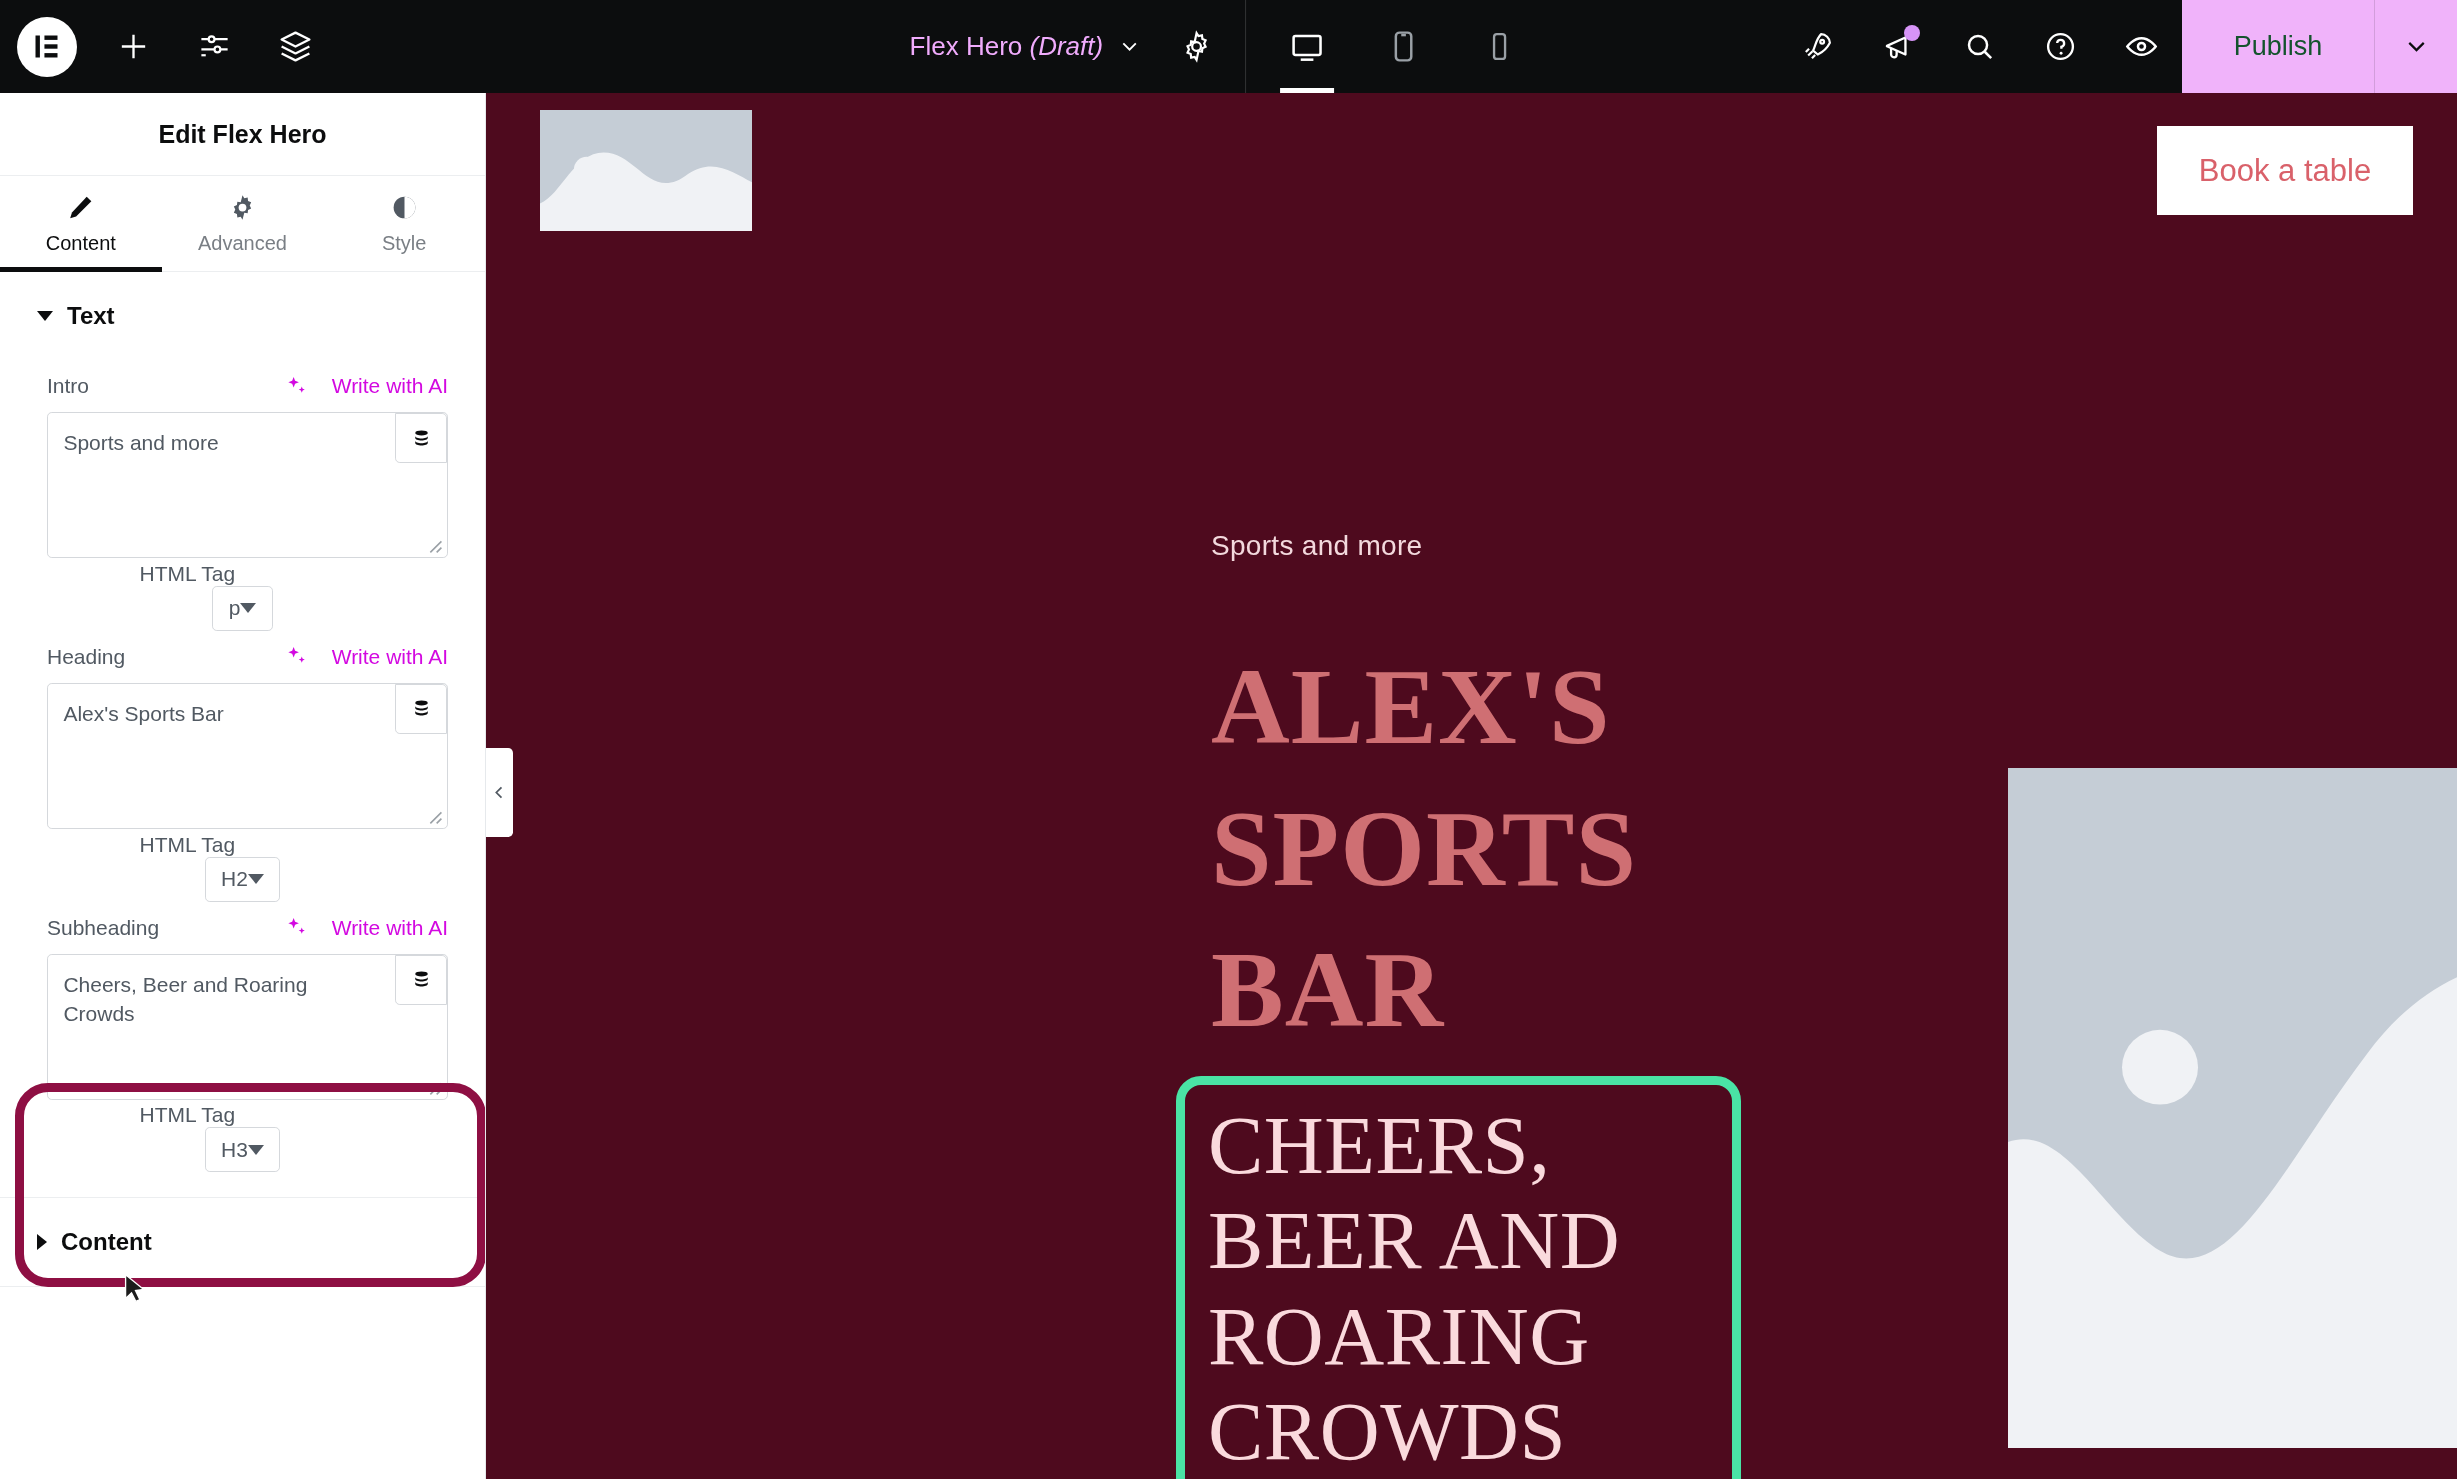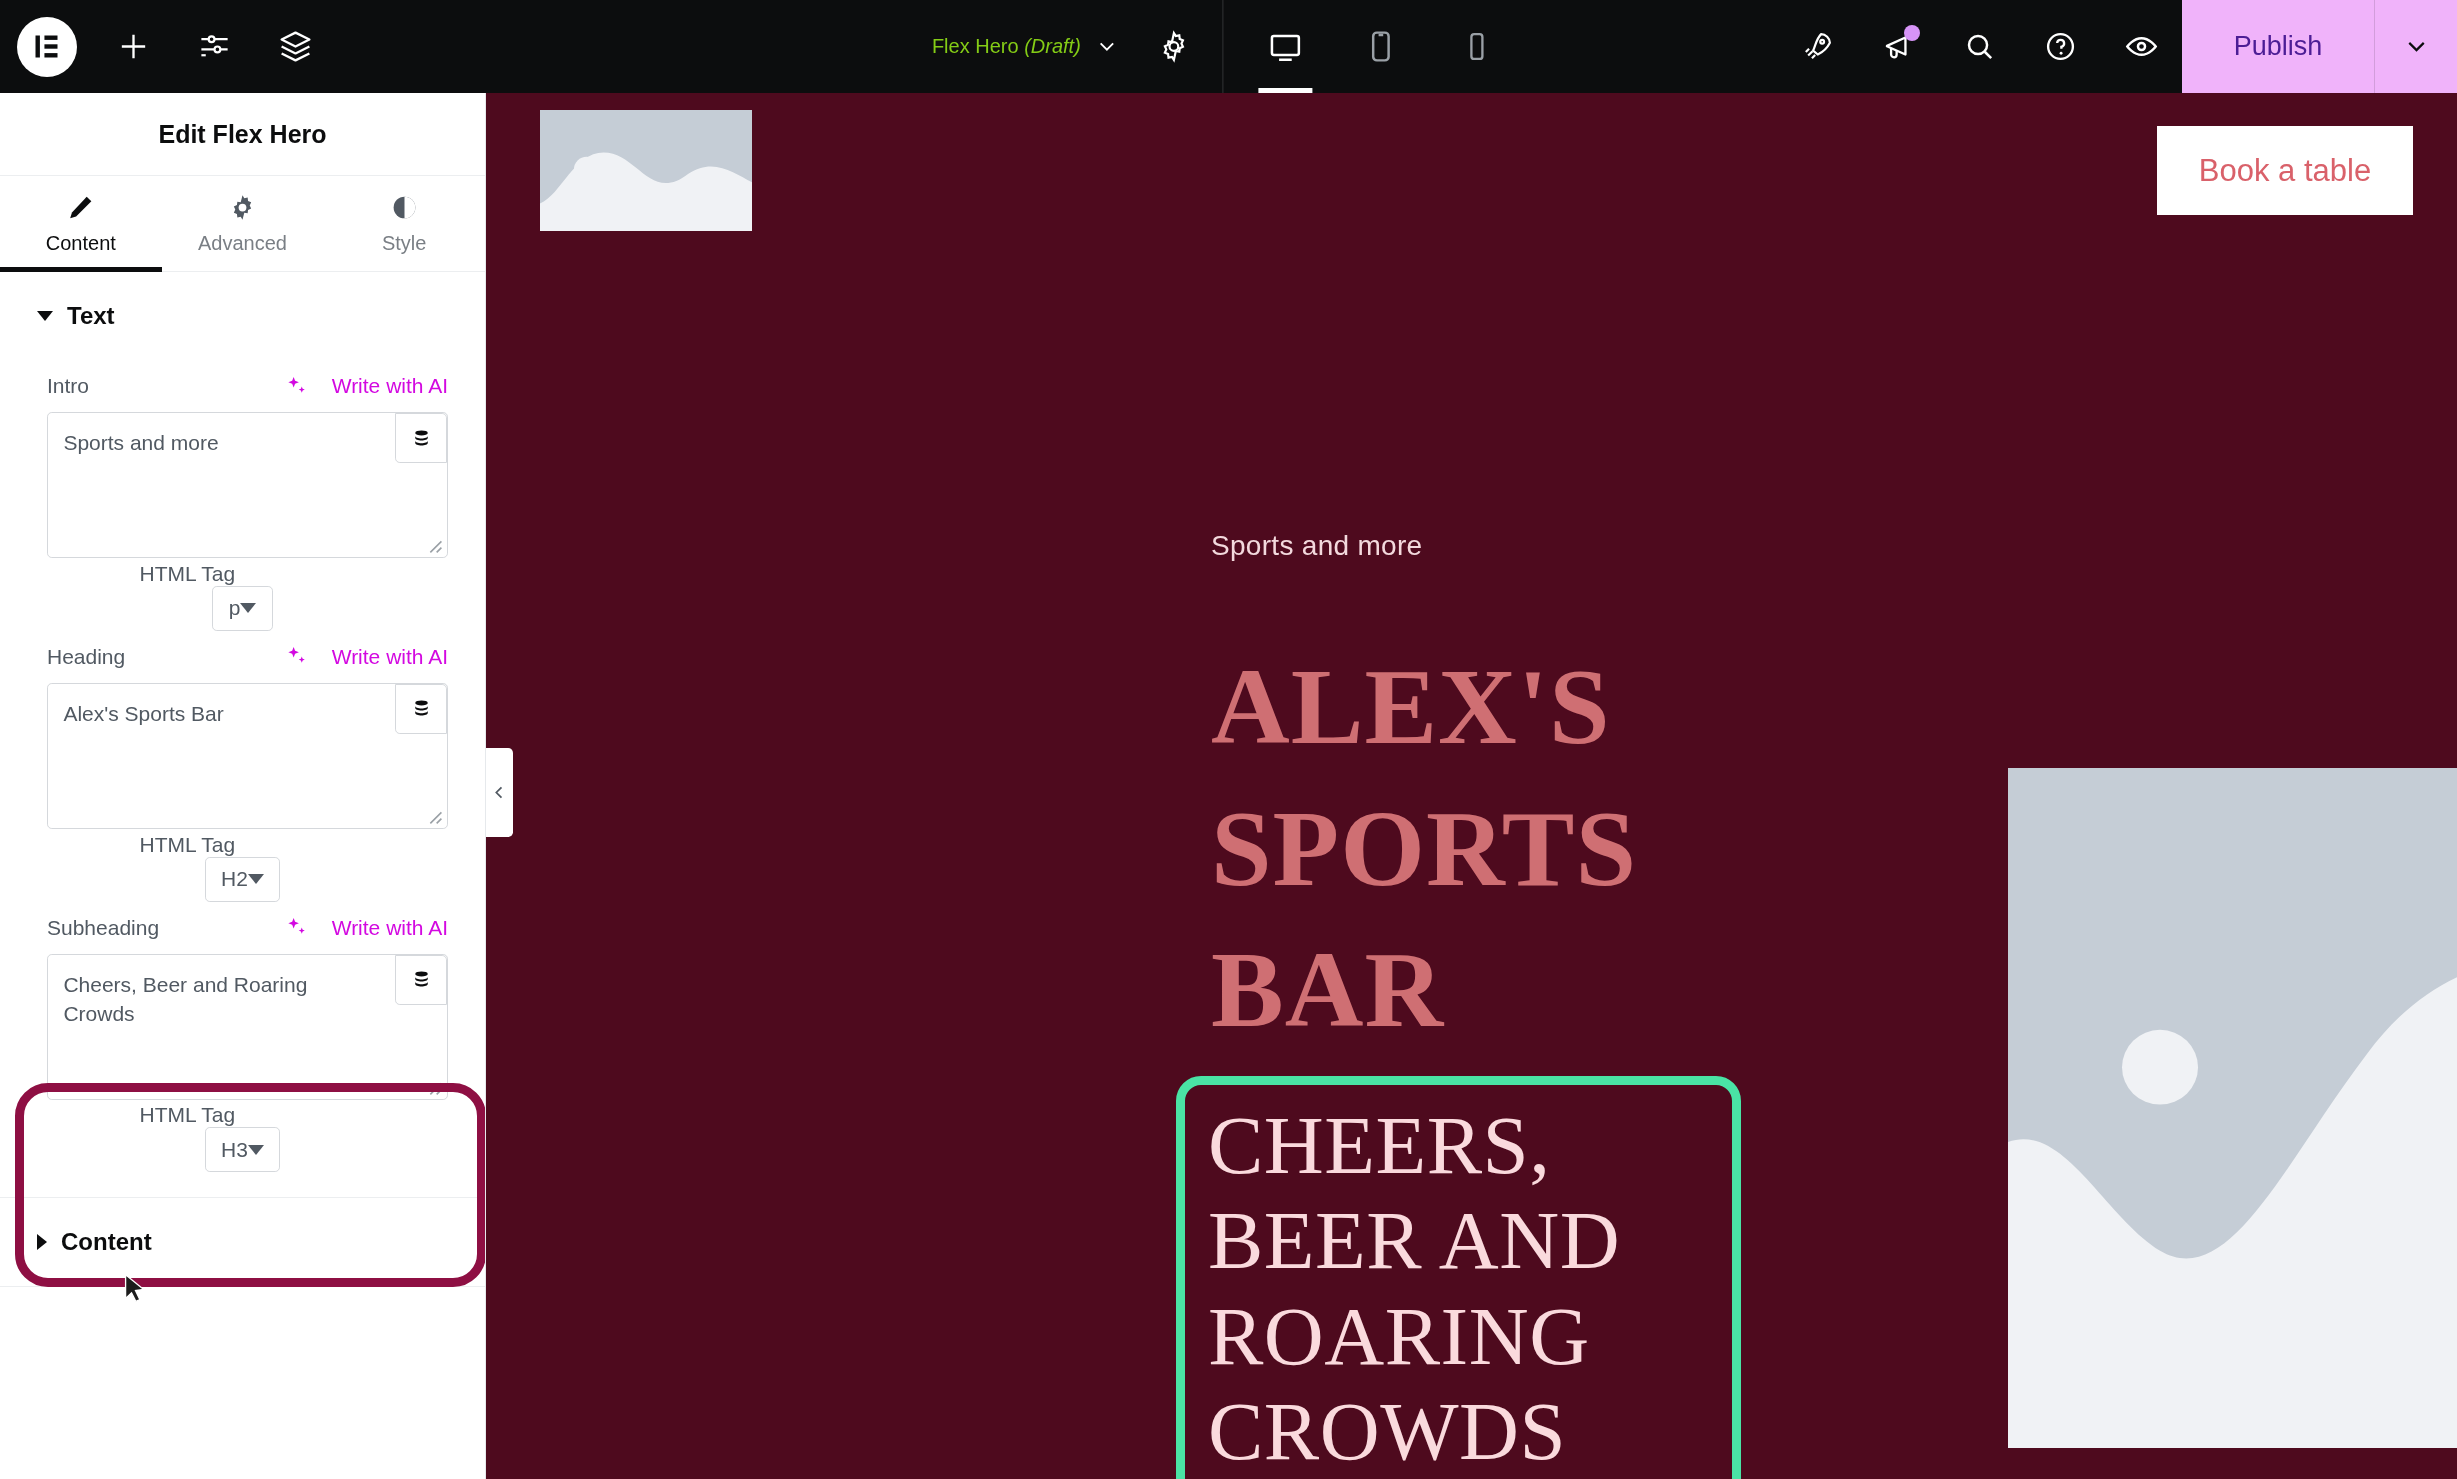--- a/index.html
+++ b/index.html
@@ -25,21 +25,21 @@
     display: flex; align-items: center; justify-content: center;
   }
   .tb-icon-btn {
     width: 81px; height: 93px; display: flex; align-items: center; justify-content: center;
   }
   .tb-center {
     position: absolute; left: 50%; transform: translateX(-50%);
     display: flex; align-items: center; height: 93px;
   }
   .doc-title {
-    color: #84cc16; font-size: 20px; white-space: nowrap; padding-right: 5.8px;
+    color: #f0abfc; font-size: 26px; white-space: nowrap; padding-right: 5.8px;
   }
   .doc-title .draft { font-style: italic; }
   .chev-sm {
     width: 25px; height: 25px; margin-left: 7.7px; margin-right: 19px;
     display: inline-block;
   }
   .settings-btn {
     width: 71px; height: 93px; display: flex; align-items: center; justify-content: center;
   }
   .divider-v { width: 1px; height: 93px; background: #323435; margin: 0 13.4px; }
@@ -53,21 +53,21 @@
     background: #fff;
   }
   .tb-right {
     position: absolute; right: 0; top: 0; height: 93px; display: flex; align-items: center;
   }
   .notif-dot {
     position: absolute; top: 25px; right: 19px;
     width: 16.3px; height: 16.3px; border-radius: 50%; background: #d794f7;
   }
   .publish-btn {
-    height: 93px; background: #f0b3fa; color: #4c1d95;
+    height: 93px; background: #f0b3fa; color: #14532d;
     font-size: 27px; display: flex; align-items: center; justify-content: center;
     padding: 0 42px; min-width: 192px;
   }
   .publish-chev {
     height: 93px; width: 83px; background: #f0b3fa;
     display: flex; align-items: center; justify-content: center;
     border-left: 1px solid rgba(0,0,0,.12);
   }
 
   

